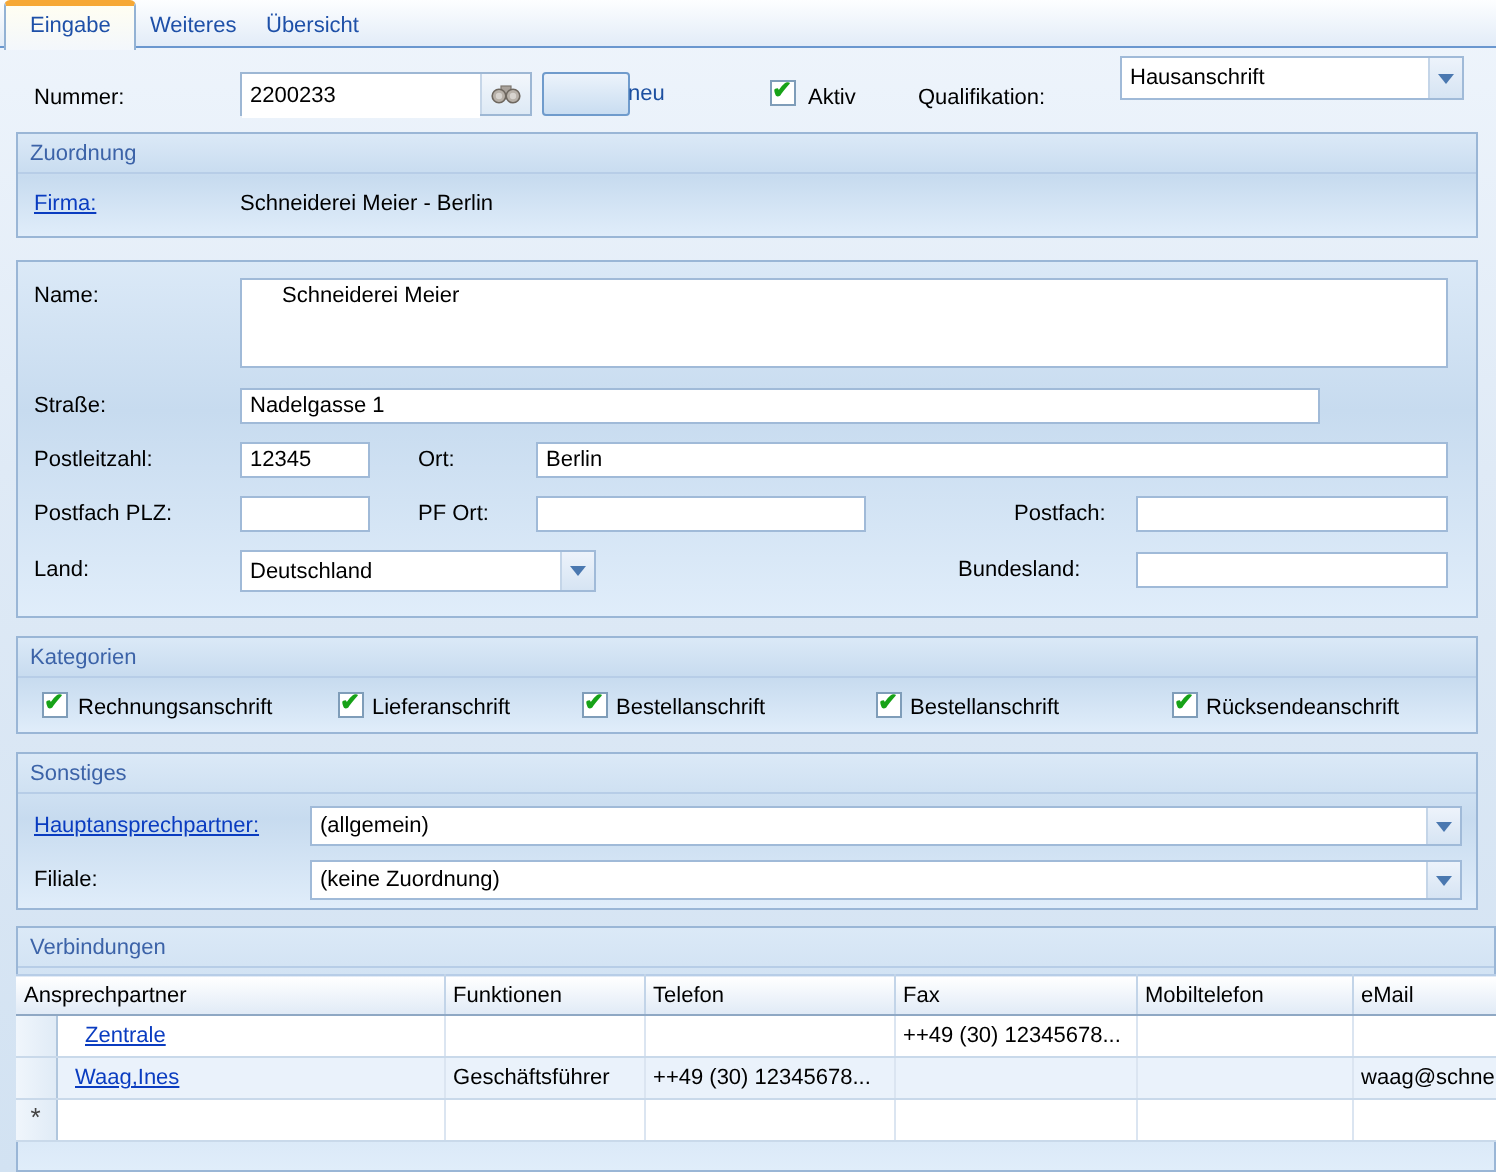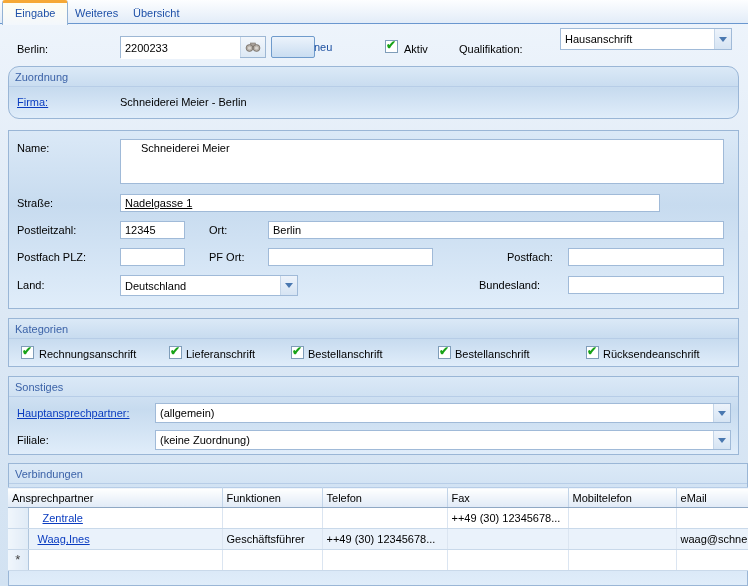--- a/index.html
+++ b/index.html
@@ -69,21 +69,21 @@
 </style>
 </head>
 <body>
 
 <div class="tabbar">
   <div class="tab active" style="left:2px;">Eingabe</div>
   <div class="tab" style="left:63px;">Weiteres</div>
   <div class="tab" style="left:121px;">Übersicht</div>
 </div>
 
-<div class="lbl" style="left:17px; top:43px;">Berlin:</div>
+<div class="lbl" style="left:17px; top:43px;">Nummer:</div>
 
 <div class="nummer-box">
   <input type="text" value="2200233" style="">
   <span class="bino-btn">
     <svg width="16" height="12" viewBox="0 0 16 12">
       <rect x="5.5" y="2" width="5" height="4" fill="#a9a29b" stroke="#7e776f" stroke-width="0.6"></rect>
       <circle cx="4.5" cy="7" r="3.4" fill="#b8b1a9" stroke="#6e675f" stroke-width="0.8"></circle>
       <circle cx="11.5" cy="7" r="3.4" fill="#b8b1a9" stroke="#6e675f" stroke-width="0.8"></circle>
       <circle cx="4.5" cy="7" r="1.6" fill="#d8d4cf"></circle>
       <circle cx="11.5" cy="7" r="1.6" fill="#d8d4cf"></circle>
@@ -99,33 +99,33 @@
 <div class="lbl" style="left:404px; top:43px;">Aktiv</div>
 
 <div class="lbl" style="left:459px; top:43px;">Qualifikation:</div>
 <div class="dd" style="left:560px; top:28px; width:172px; height:22px;">
   <span class="val">Hausanschrift</span>
   <span class="ddbtn">
       <span class="arr"></span>
     </span>
 </div>
 
-<div class="panel" style="top:66px; height:53px;border-radius:11px;">
+<div class="panel" style="top:66px; height:53px;">
   <div class="panel-title">Zuordnung</div>
 </div>
 <span class="lbl link" style="left:17px; top:96px;">Firma:</span>
 <div class="lbl" style="left:120px; top:96px;">Schneiderei Meier - Berlin</div>
 
 <div class="panel" style="top:130px; height:179px;"></div>
 
 <div class="lbl" style="left:17px; top:142px;text-align:right;">Name:</div>
 <textarea class="ta" style="left: 120px; top: 139px; width: 604px; height: 45px;">Schneiderei Meier</textarea>
 
 <div class="lbl" style="left:17px; top:197px;">Straße:</div>
-<input class="tb" style="left: 120px; top: 194px; width: 540px; text-decoration: underline;" value="Nadelgasse 1">
+<input class="tb" style="left: 120px; top: 194px; width: 540px;" value="Nadelgasse 1">
 
 <div class="lbl" style="left:17px; top:224px;">Postleitzahl:</div>
 <input class="tb" style="left: 120px; top: 221px; width: 65px;" value="12345">
 <div class="lbl" style="left:209px; top:224px;">Ort:</div>
 <input class="tb" style="left: 268px; top: 221px; width: 456px;" value="Berlin">
 
 <div class="lbl" style="left:17px; top:251px;">Postfach PLZ:</div>
 <input class="tb" style="left: 120px; top: 248px; width: 65px;" value="">
 <div class="lbl" style="left:209px; top:251px;">PF Ort:</div>
 <input class="tb" style="left: 268px; top: 248px; width: 165px;" value="">

